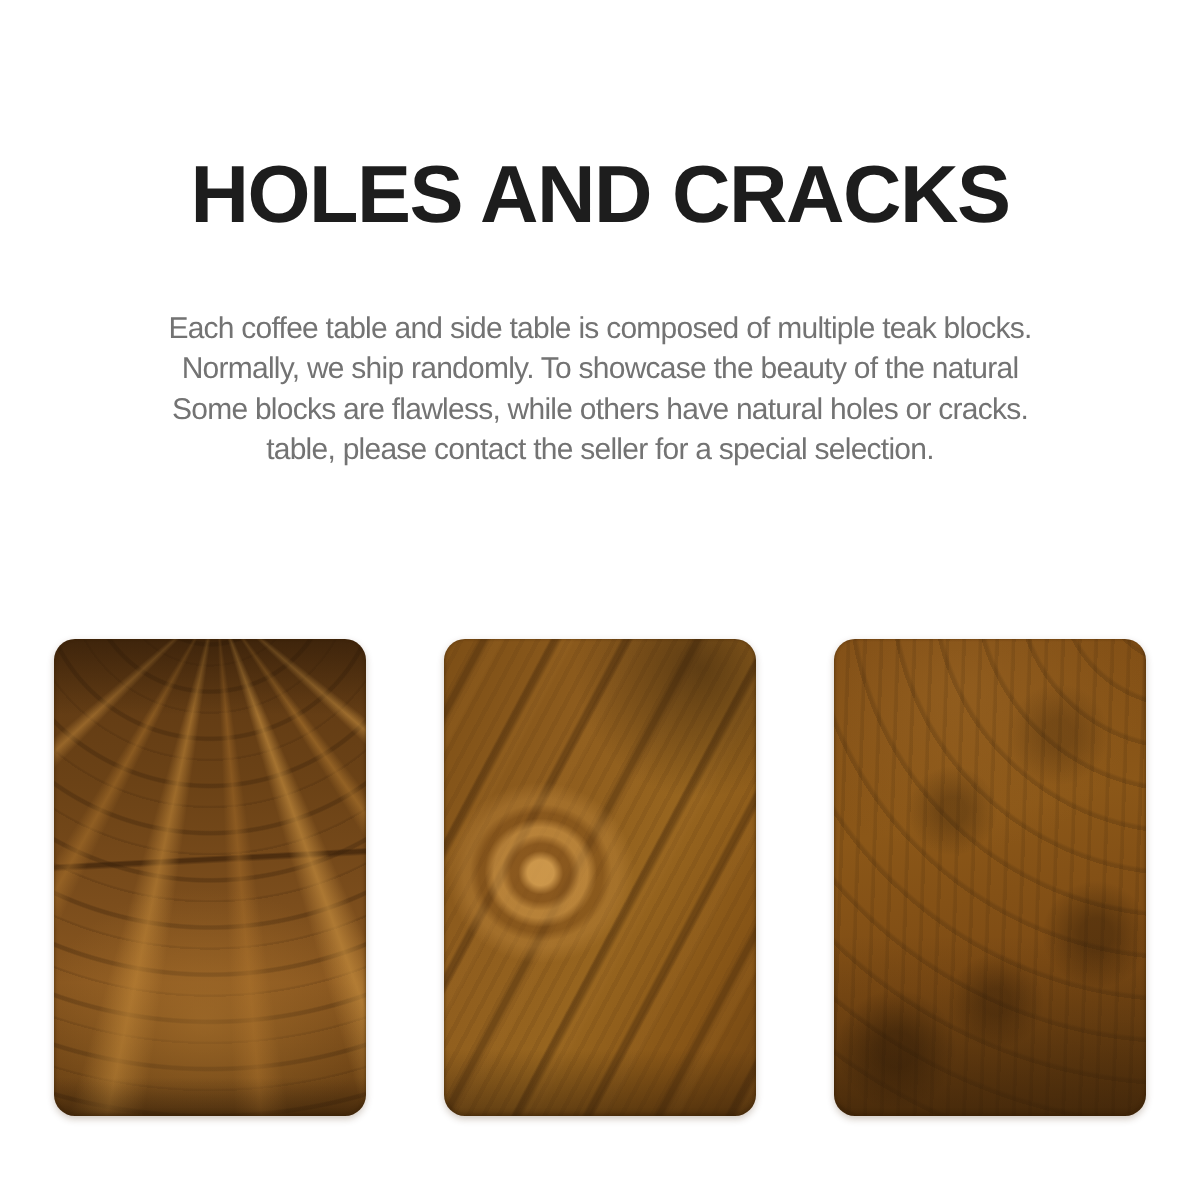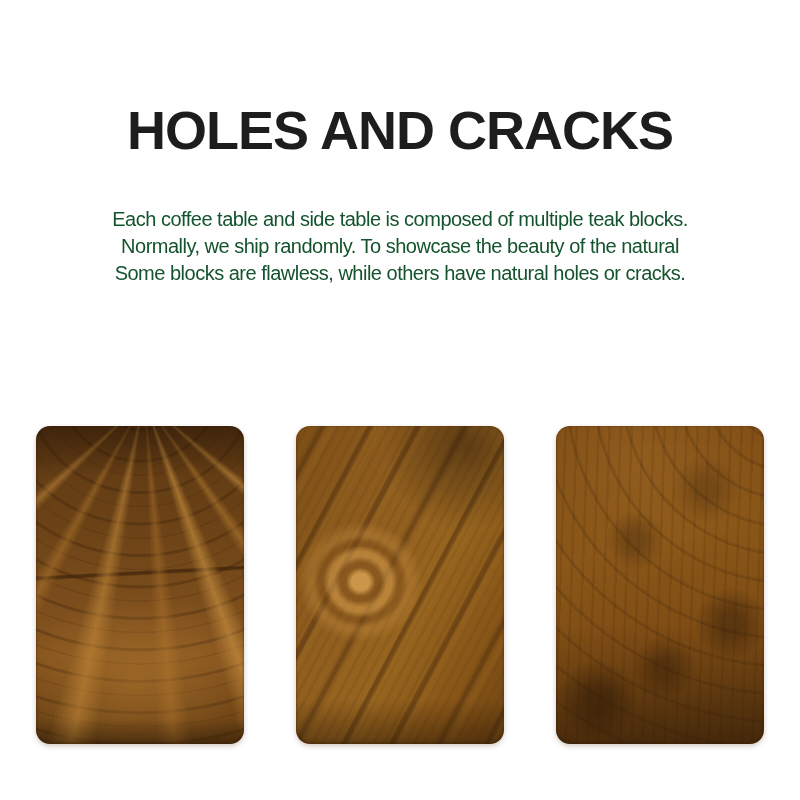--- a/index.html
+++ b/index.html
@@ -32,21 +32,21 @@
   .intro {
     position: absolute;
     top: 178px;
     left: 80px;
     width: 640px;
     margin: 0;
     text-align: center;
     font-size: 20px;
     line-height: 27px;
     letter-spacing: -0.5px;
-    color: #14532d;
+    color: #737373;
   }
   .intro .line {
     display: block;
     white-space: nowrap;
   }
   .gallery {
     position: absolute;
     top: 398px;
     left: 36px;
     width: 728px;
@@ -120,20 +120,21 @@
 <body>
 
 <div class="page">
 
   <h1 class="title">HOLES AND CRACKS</h1>
 
   <p class="intro">
     <span class="line">Each coffee table and side table is composed of multiple teak blocks.</span>
     <span class="line">Normally, we ship randomly. To showcase the beauty of the natural</span>
     <span class="line">Some blocks are flawless, while others have natural holes or cracks.</span>
+    <span class="line">table, please contact the seller for a special selection.</span>
   </p>
 
   <div class="gallery">
     <div class="swatch wood-1" aria-label="Teak wood block photo with dark swirling grain and light ray streaks"></div>
     <div class="swatch wood-2" aria-label="Teak wood block photo with golden diagonal grain and a central knot"></div>
     <div class="swatch wood-3" aria-label="Teak wood block photo with curly mottled grain, darker at the bottom"></div>
   </div>
 
 </div>
 

